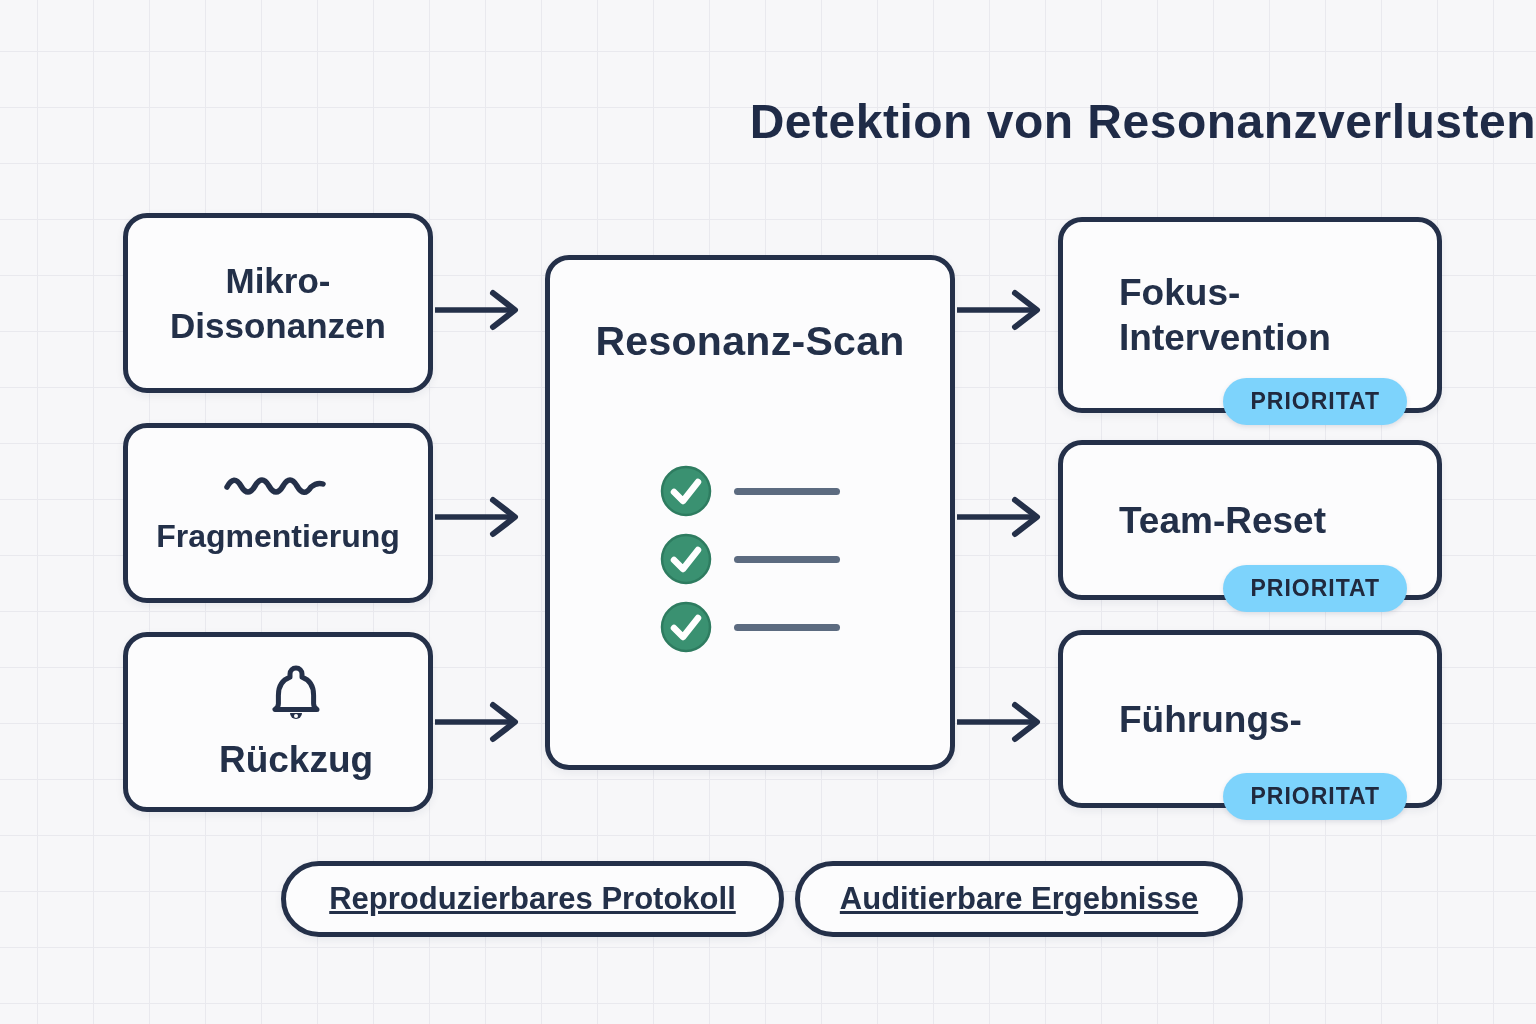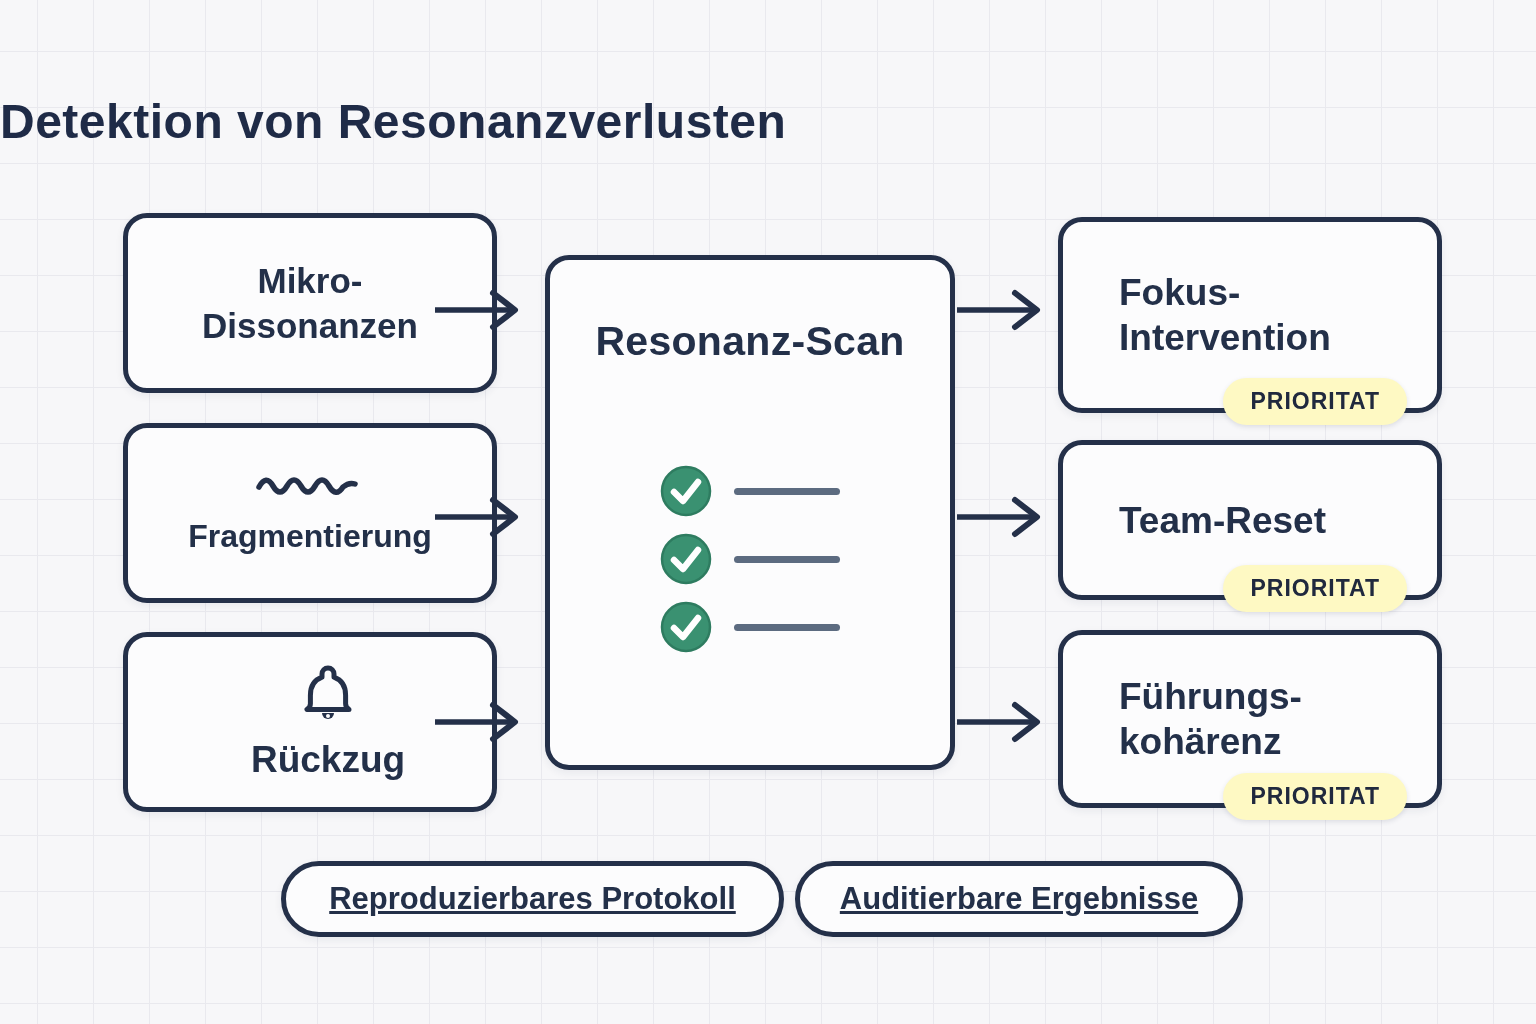--- a/index.html
+++ b/index.html
@@ -11,33 +11,33 @@
     background-image:
       linear-gradient(#e9e9ee 1px, transparent 1px),
       linear-gradient(90deg, #e9e9ee 1px, transparent 1px);
     background-size:56px 56px;
     background-position:37px 51px;
     font-family:"Liberation Sans", sans-serif;
     color:#233049;
   }
   .title{
     position:absolute;top:94px;left:0;width:100%;
-    text-align:left;font-size:48px;font-weight:bold;
+    text-align:right;font-size:48px;font-weight:bold;
     letter-spacing:0.5px;color:#1f2b47;
   }
   .node{
     position:absolute;
     background:#fcfcfd;
     border:5px solid #243049;
     border-radius:24px;
     box-shadow:0 3px 8px rgba(30,40,70,0.07);
     box-sizing:border-box;
   }
   .input-node{
-    left:123px;width:374px;
+    left:123px;width:310px;
     display:flex;flex-direction:column;align-items:center;justify-content:center;
     gap:12px;text-align:center;font-weight:bold;
   }
   .input-label{font-size:35px;line-height:45px;font-weight:bold;}
   #input-0{top:213px;height:180px;}
   #input-1{top:423px;height:180px;}
   #input-2{top:632px;height:180px;padding-left:36px;}
   #input-1 .input-label{font-size:32px;}
   #input-2 .input-label{font-size:37px;}
 
@@ -54,21 +54,21 @@
     left:1058px;width:384px;
     display:flex;flex-direction:column;justify-content:center;
     padding-left:56px;
   }
   .output-label{font-size:37px;line-height:45px;font-weight:bold;}
   #output-0{top:217px;height:196px;}
   #output-1{top:440px;height:160px;}
   #output-2{top:630px;height:178px;}
   .badge{
     position:absolute;right:30px;bottom:-17px;
-    background:#fef9c3;color:#20293e;
+    background:#7dd3fc;color:#20293e;
     font-size:23px;font-weight:bold;letter-spacing:1px;
     padding:10px 27px;border-radius:999px;
     box-shadow:0 2px 5px rgba(30,40,70,0.12);
   }
 
   .arrow{position:absolute;width:96px;height:44px;}
   .arrow-left{left:435px;}
   .arrow-right{left:957px;}
   .arrow-row-0{top:288px;}
   .arrow-row-1{top:495px;}
@@ -192,21 +192,20 @@
   <div class="node output-node" id="output-1">
     <div class="output-label">
       <div>Team-Reset</div>
     </div>
     <span class="badge">PRIORITAT</span>
   </div>
 
   <div class="node output-node" id="output-2">
     <div class="output-label">
       <div>Führungs-</div>
-      <div>kohärenz</div>
     </div>
     <span class="badge">PRIORITAT</span>
   </div>
 
   <div class="pill" id="pill-0">Reproduzierbares Protokoll</div>
   <div class="pill" id="pill-1">Auditierbare Ergebnisse</div>
 
 </div>
 
 </body></html>

